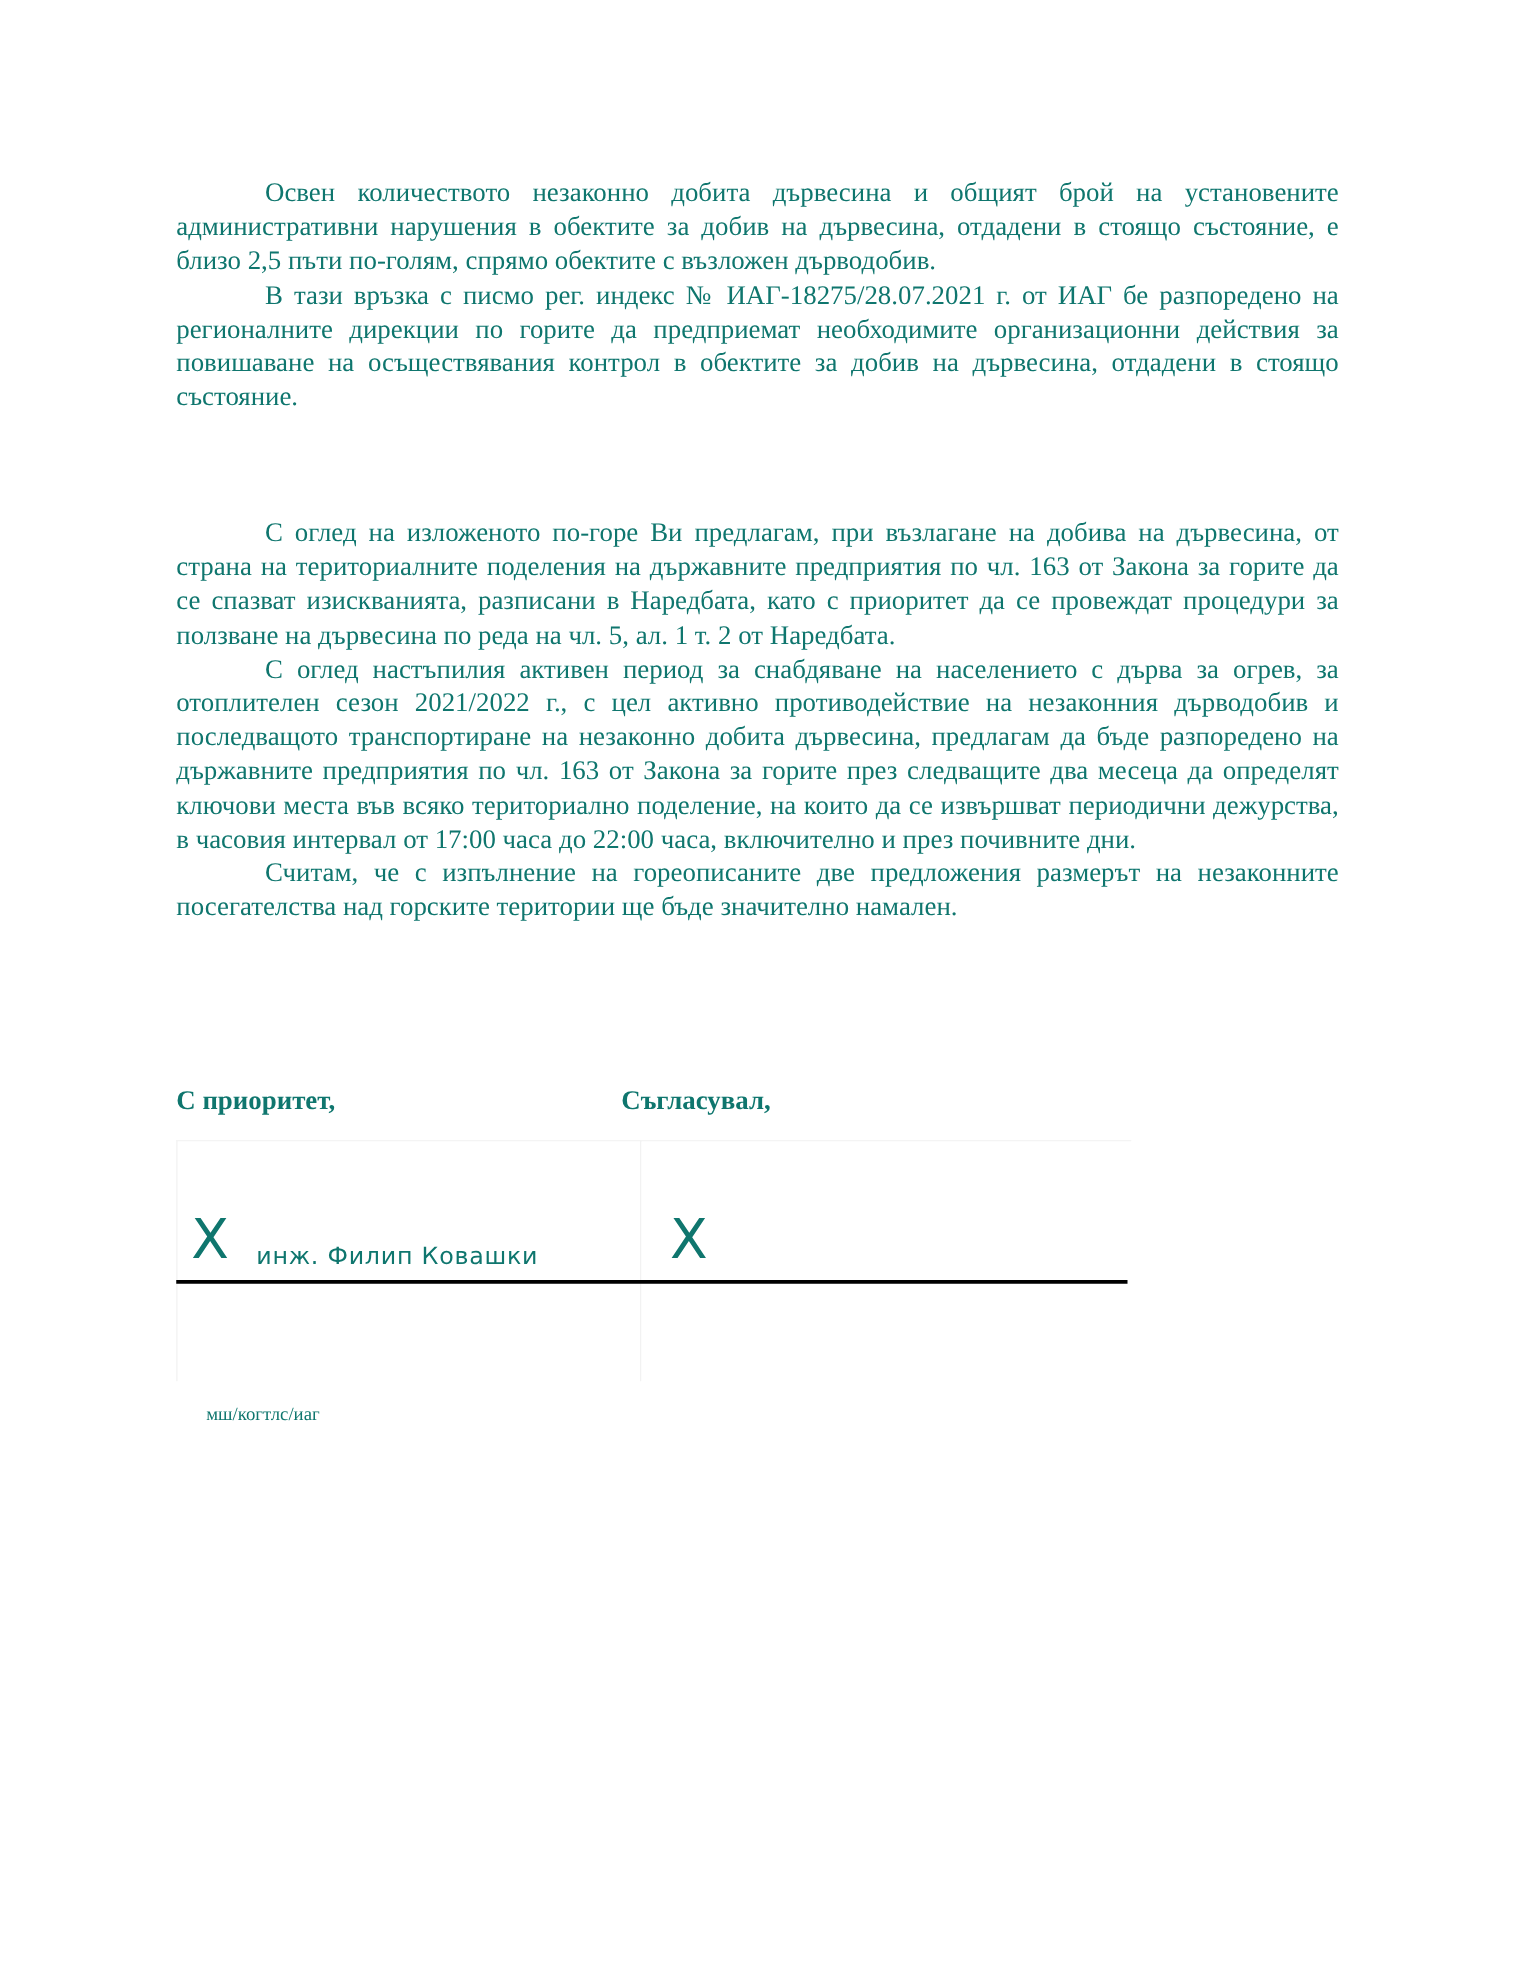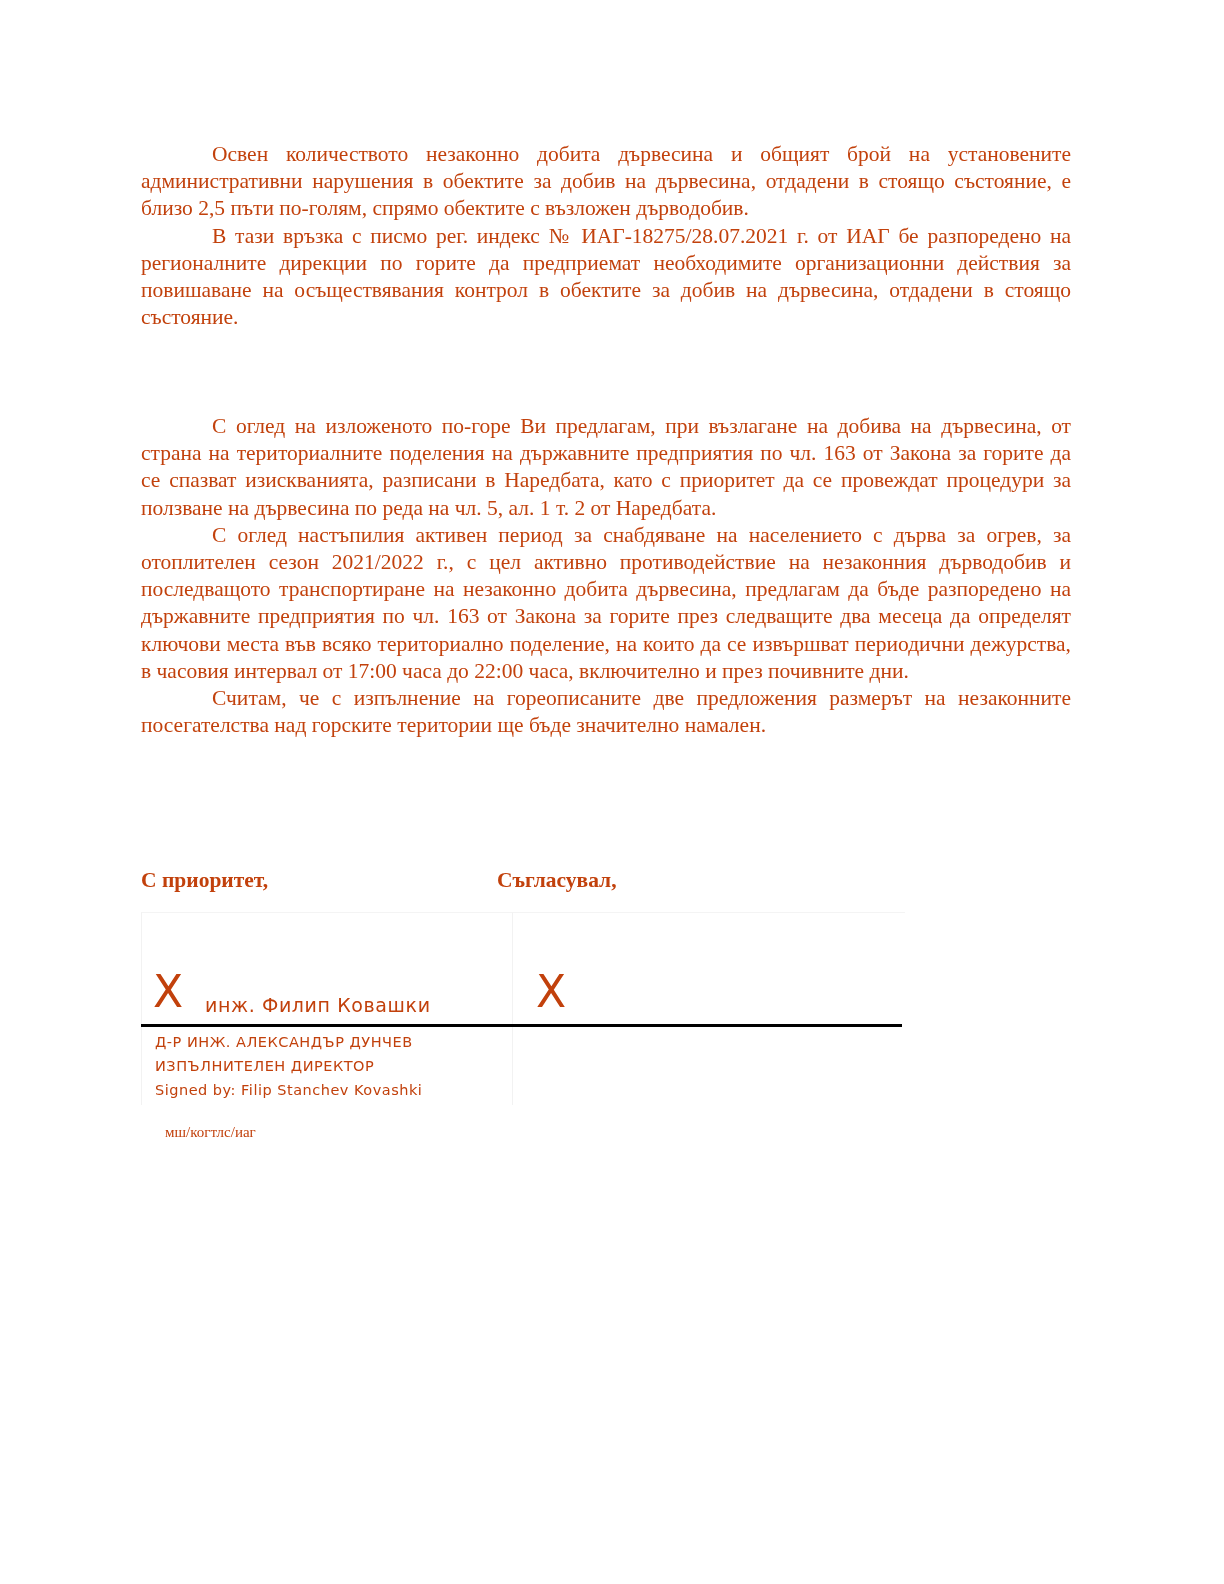--- a/index.html
+++ b/index.html
@@ -1,17 +1,17 @@
 <!DOCTYPE html>
 <html><head>
 <meta charset="utf-8">
 <style>
   html, body { margin: 0; padding: 0; background: #ffffff; }
   body { width: 1224px; height: 1584px; position: relative; overflow: hidden; }
-  .page { position: absolute; left: 0; top: 0; width: 1224px; height: 1584px; background: #fff; color: #c2410c; }
+  .page { position: absolute; left: 0; top: 0; width: 1224px; height: 1584px; background: #fff; color: #0f766e; }
   .serif { font-family: "Liberation Serif", "DejaVu Serif", serif; }
   .sans { font-family: "DejaVu Sans", "Liberation Sans", sans-serif; }
   .body-text {
     position: absolute; left: 141px; width: 930px;
     font-size: 21.5px; line-height: 27.2px; text-align: justify;
     text-align-last: left;
   }
   .para { margin: 0; text-indent: 71px; }
   .greeting {
     position: absolute; left: 212px; top: 359px;
@@ -59,24 +59,19 @@
 
   <div class="closing serif" style="left:141px;">С приоритет,</div>
   <div class="closing serif" style="left:497px;">Съгласувал,</div>
 
   <div class="sig-box" style="left:141px; width:370px;"></div>
   <div class="sig-box" style="left:512px; width:392px;"></div>
 
   <div class="sig-x sans" style="left:153px;">X</div>
   <div class="sig-signer sans" style="left:205px;">инж. Филип Ковашки</div>
   <div class="sig-line" style="left:141px; width:379px;"></div>
-  <div class="sig-meta sans" style="left:155px; top:1030px;">
-    <div>Д-Р ИНЖ. АЛЕКСАНДЪР ДУНЧЕВ</div>
-    <div>ИЗПЪЛНИТЕЛЕН ДИРЕКТОР</div>
-    <div>Signed by: Filip Stanchev Kovashki</div>
-  </div>
 
   <div class="sig-x sans" style="left:536px;">X</div>
   <div class="sig-line" style="left:520px; width:382px;"></div>
 
   <div class="footer-ref serif">мш/когтлс/иаг</div>
 
 </div>
 
 </body></html>

